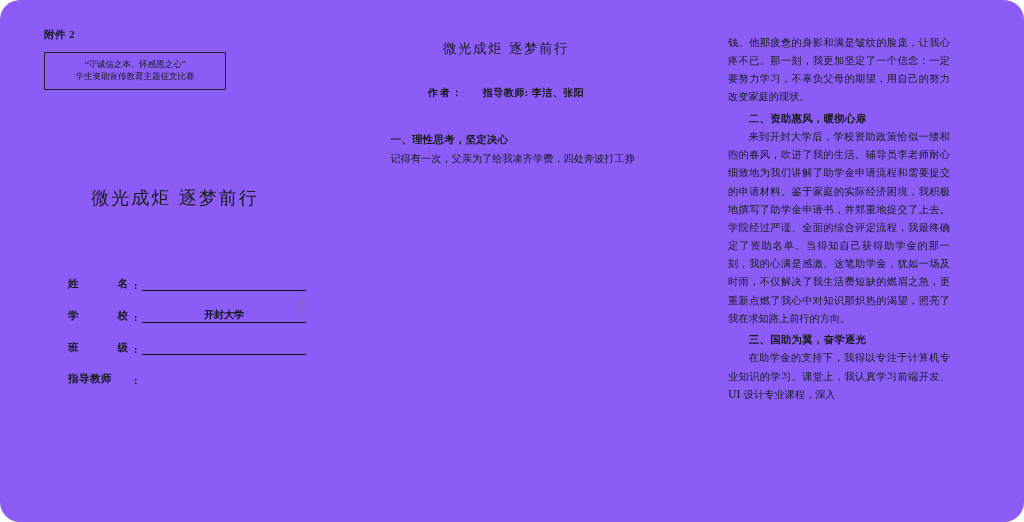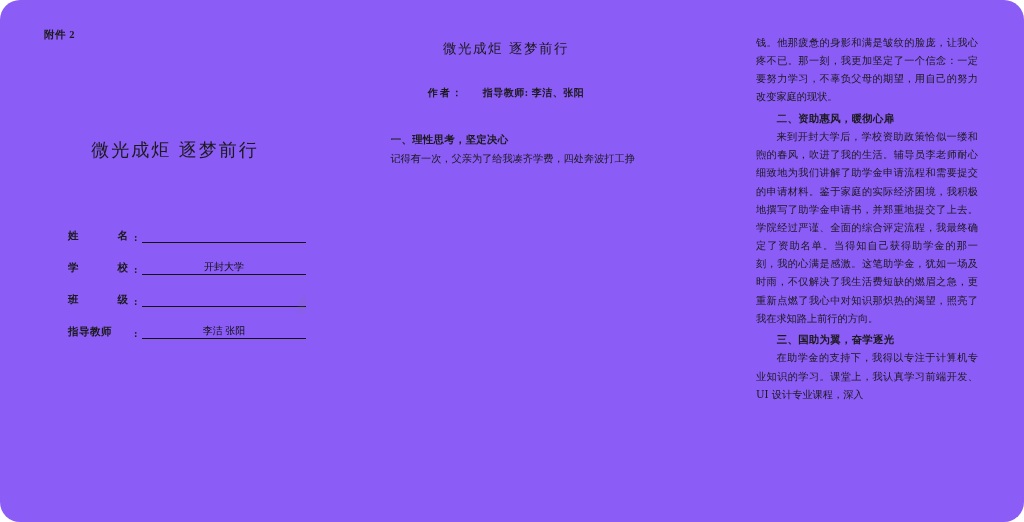--- a/index.html
+++ b/index.html
@@ -75,21 +75,21 @@
     letter-spacing: 6px;
     white-space: nowrap;
   }
   .field-label.tight { letter-spacing: 0.5px; width: 66px; }
   .field-colon { width: 8px; flex: none; }
   .field-line {
     flex: 1;
     border-bottom: 1px solid #111;
     text-align: center;
     padding-bottom: 1px;
-    font-weight: normal;
+    font-weight: bold;
     font-size: 10px;
     min-height: 13px;
     line-height: 13px;
     color: #111;
   }
 
   
   .smudge {
     position: absolute;
     left: 296px;
@@ -128,21 +128,21 @@
     letter-spacing: 2px;
     margin-right: 19px;
   }
   .byline .mentor {
     letter-spacing: 0.5px;
   }
 
   
   .col-right {
     position: absolute;
-    left: 744px;
+    left: 716px;
     top: 0;
     width: 250px;
     height: 522px;
     padding: 34px 16px 0 12px;
     box-sizing: border-box;
   }
 
   
   .para {
     font-size: 10.2px;
@@ -165,20 +165,24 @@
 </style>
 </head>
 <body>
 
 <div class="page">
 
   <div class="col-left">
 
     <div class="attach-label">附件 2</div>
 
+    <div class="stamp-box">
+      <div class="l1">“守诚信之本、怀感恩之心”</div>
+      <div class="l2">学生资助宣传教育主题征文比赛</div>
+    </div>
 
     <div class="cover-title">微光成炬  逐梦前行</div>
 
     <div class="fields">
 
       <div class="field-row">
         <span class="field-label">姓　　名</span>
         <span class="field-colon">:</span>
         <span class="field-line"></span>
       </div>
@@ -191,21 +195,20 @@
 
       <div class="field-row">
         <span class="field-label">班　　级</span>
         <span class="field-colon">:</span>
         <span class="field-line"></span>
       </div>
 
       <div class="field-row">
         <span class="field-label tight">指导教师</span>
         <span class="field-colon">:</span>
-        <span class="field-line">李洁  张阳</span>
       </div>
 
     </div>
   </div>
 
   <div class="smudge"></div>
 
   <div class="col-mid">
 
     <div class="mid-title">微光成炬   逐梦前行</div>

